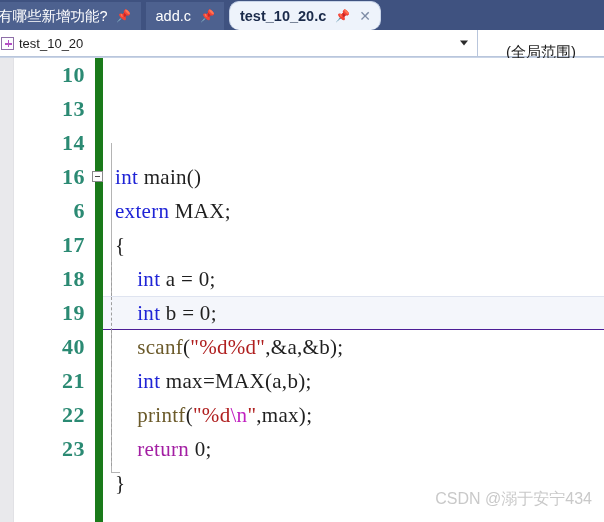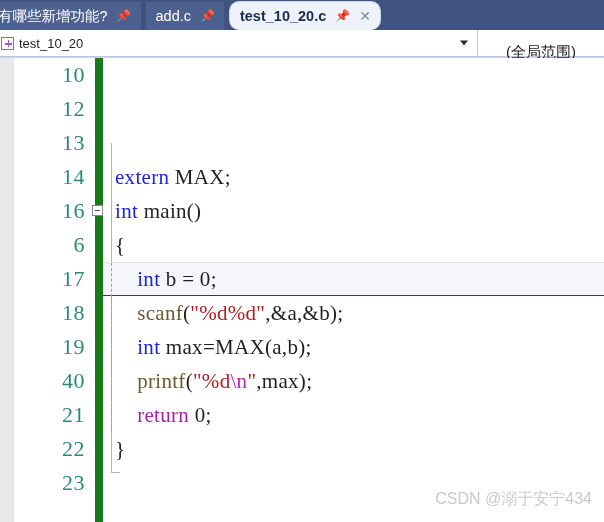--- a/index.html
+++ b/index.html
@@ -110,21 +110,21 @@
     position:absolute; left:15px; top:0; width:74px; height:464px;
     background:#ffffff;
   }
   .linenos {
     position:absolute; left:0; top:0; width:74px;
   }
   .lineno {
     height:34px; line-height:34px;
     text-align:right; padding-right:4px;
     font-family:"Liberation Serif", serif;
-    font-size:22px; color:#2b8a73; letter-spacing:0.5px;
+    font-size:22px; color:#2b8a73; letter-spacing:0.5px;font-weight:bold;
   }
   .foldcol {
     position:absolute; left:89px; top:0; width:14px; height:464px;
     background:#ffffff;
   }
   .changebar {
     position:absolute; left:95px; top:0; width:8px; height:464px;
     background:#1a7a1a;
   }
   .codearea {
@@ -228,21 +228,20 @@
 
   </div>
 
   <div class="editor">
 
     <div class="bp-margin"></div>
 
     <div class="gutter">
       <div class="linenos">
         <div class="lineno">10</div>
-        <div class="lineno">12</div>
         <div class="lineno">13</div>
         <div class="lineno">14</div>
         <div class="lineno">16</div>
         <div class="lineno">6</div>
         <div class="lineno">17</div>
         <div class="lineno">18</div>
         <div class="lineno">19</div>
         <div class="lineno">40</div>
         <div class="lineno">21</div>
         <div class="lineno">22</div>
@@ -260,26 +259,27 @@
       <div class="foldline-foot"></div>
 
       <div class="codelines">
 
         <div class="codeline"><span class="ctext"></span></div>
 
         <div class="codeline"><span class="ctext"></span></div>
 
         <div class="codeline"><span class="ctext"></span></div>
 
+        <div class="codeline"><span class="fold-toggle"></span><span class="ctext"><span class="kw">int</span><span class="pl"> main()</span></span></div>
+
         <div class="codeline"><span class="ctext"><span class="kw">extern</span><span class="pl"> MAX;</span></span></div>
 
-        <div class="codeline"><span class="fold-toggle"></span><span class="ctext"><span class="kw">int</span><span class="pl"> main()</span></span></div>
-
         <div class="codeline"><span class="ctext"><span class="pl">{</span></span></div>
 
+        <div class="codeline"><span class="iguide"></span><span class="ctext">    <span class="kw">int</span><span class="pl"> a = 0;</span></span></div>
 
         <div class="codeline current"><span class="iguide"></span><span class="ctext">    <span class="kw">int</span><span class="pl"> b = 0;</span></span></div>
 
         <div class="codeline"><span class="iguide"></span><span class="ctext">    <span class="fn">scanf</span><span class="pl">(</span><span class="str">"%d%d"</span><span class="pl">,&amp;a,&amp;b);</span></span></div>
 
         <div class="codeline"><span class="iguide"></span><span class="ctext">    <span class="kw">int</span><span class="pl"> max=MAX(a,b);</span></span></div>
 
         <div class="codeline"><span class="iguide"></span><span class="ctext">    <span class="fn">printf</span><span class="pl">(</span><span class="str">"%d</span><span class="esc">\n</span><span class="str">"</span><span class="pl">,max);</span></span></div>
 
         <div class="codeline"><span class="iguide"></span><span class="ctext">    <span class="kw2">return</span><span class="pl"> 0;</span></span></div>

